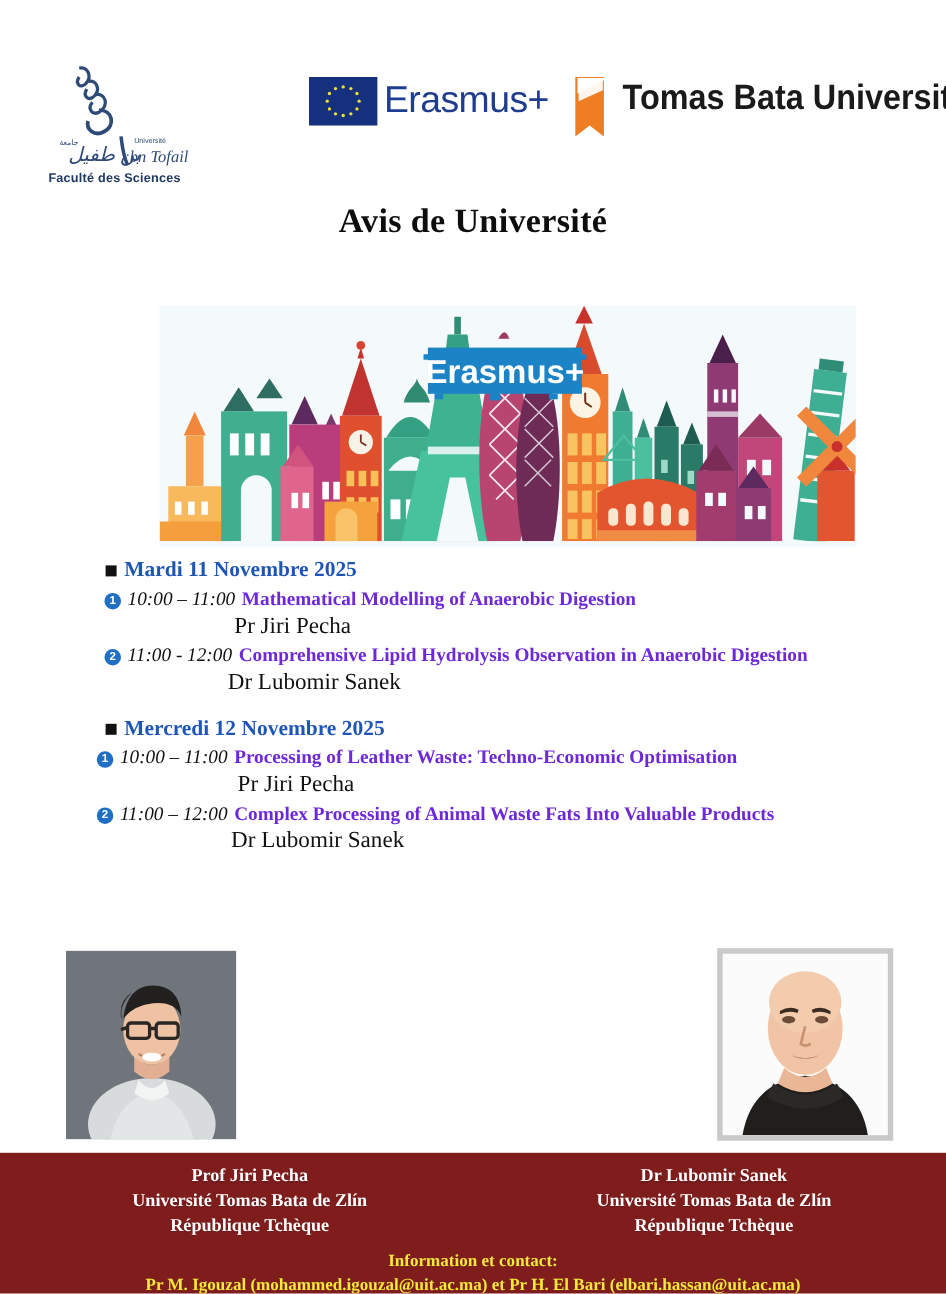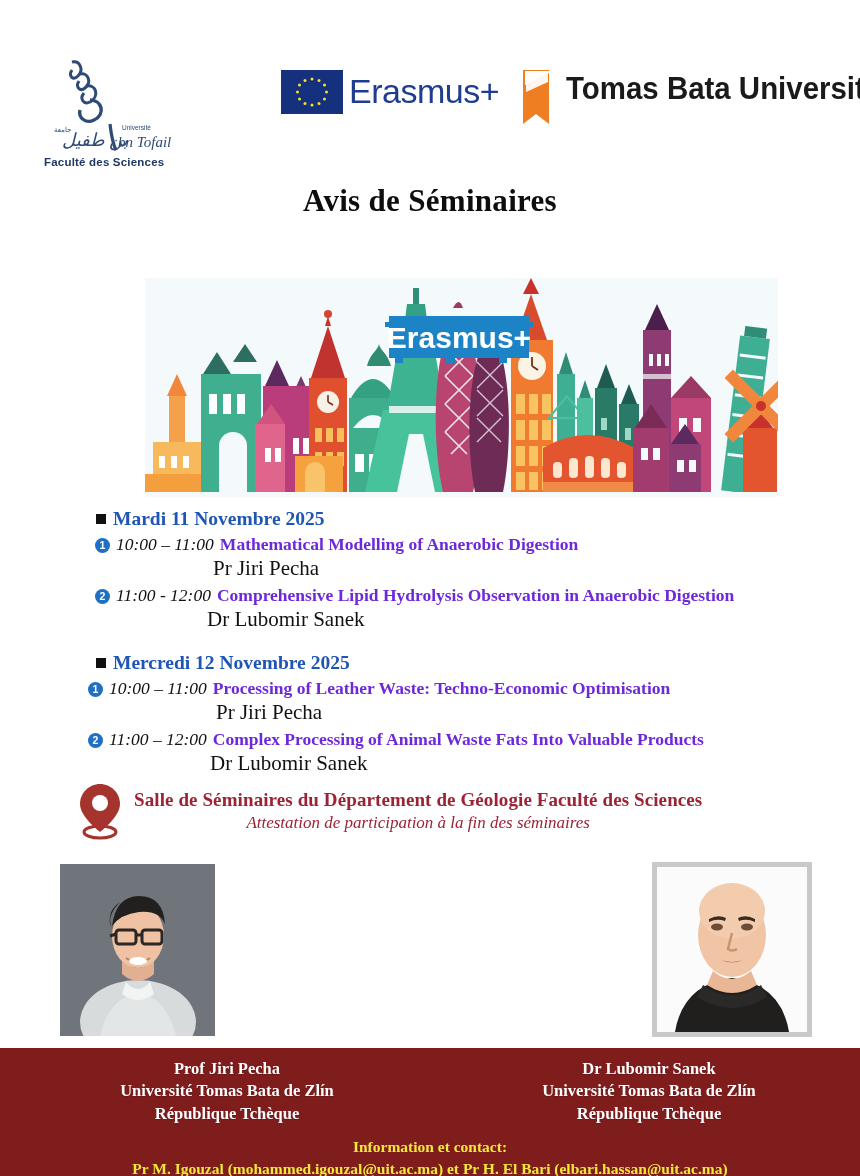--- a/index.html
+++ b/index.html
@@ -173,21 +173,21 @@
       <svg class="tbu-book" viewBox="0 0 30 54">
         <path d="M2 0 H28 V54 L15 44 L2 54 Z" fill="#EF7D22"></path>
         <path d="M5 2 L27 2 L27 12 L5 22 Z" fill="#ffffff" opacity="0.92"></path>
         <path d="M6 3 L26 3 L26 6 L6 16 Z" fill="#EF7D22" opacity="0"></path>
         <path d="M4 1 L28 1 L28 3 L4 15 Z" fill="#ffffff"></path>
       </svg>
       <div class="tbu-word">Tomas Bata University</div>
     </div>
   </div>
 
-  <div class="title">Avis de Séminaires</div>
+  <div class="title">Avis de Université</div>
 
   <div class="banner">
     <svg viewBox="0 0 633 219" preserveAspectRatio="none">
       <rect width="633" height="219" fill="#F4F9FB"></rect>
 
       <g>
         <path d="M22 118 l10 -22 l10 22 z" fill="#F0873C"></path>
         <rect x="24" y="118" width="16" height="46" fill="#F5A04A"></rect>
         <path d="M8 164 h48 v50 H8 z" fill="#F8B85C"></path>
         <rect x="14" y="178" width="6" height="12" fill="#fff"></rect>
@@ -446,31 +446,20 @@
         <div class="sess-line">
           <span class="num">2</span>
           <span class="time">11:00 – 12:00</span>
           <span class="stitle">Complex Processing of Animal Waste Fats Into Valuable Products</span>
         </div>
         <div class="speaker">Dr  Lubomir Sanek</div>
       </div>
     </div>
   </div>
 
-  <div class="venue">
-    <svg class="pin" viewBox="0 0 44 58">
-      <path d="M22 2 C11 2 2 11 2 22 C2 35 22 50 22 50 C22 50 42 35 42 22 C42 11 33 2 22 2 Z" fill="#A6342E"></path>
-      <circle cx="22" cy="21" r="8" fill="#ffffff"></circle>
-      <ellipse cx="22" cy="50" rx="16" ry="6" fill="none" stroke="#A6342E" stroke-width="3"></ellipse>
-    </svg>
-    <div class="venue-text">
-      <div class="venue-main">Salle de Séminaires du Département de Géologie Faculté des Sciences</div>
-      <div class="venue-sub">Attestation de participation à la fin des séminaires</div>
-    </div>
-  </div>
 
   <div class="photo-l">
     <svg viewBox="0 0 155 172">
       <rect width="155" height="172" fill="#6F757B"></rect>
       <ellipse cx="78" cy="158" rx="58" ry="42" fill="#D7DBDC"></ellipse>
       <path d="M40 172 q10 -40 38 -42 q28 2 38 42 z" fill="#E3E6E6"></path>
       <path d="M66 118 q12 14 24 0 l4 12 q-16 12 -32 0 z" fill="#F2F4F4"></path>
       <path d="M62 96 q16 16 32 0 v14 q-16 14 -32 0 z" fill="#E2AF92"></path>
       <ellipse cx="78" cy="72" rx="26" ry="32" fill="#EFC2A3"></ellipse>
       <path d="M52 62 q4 -30 27 -30 q24 0 26 28 q-6 -14 -26 -12 q-18 2 -27 14 z" fill="#22201F"></path>

